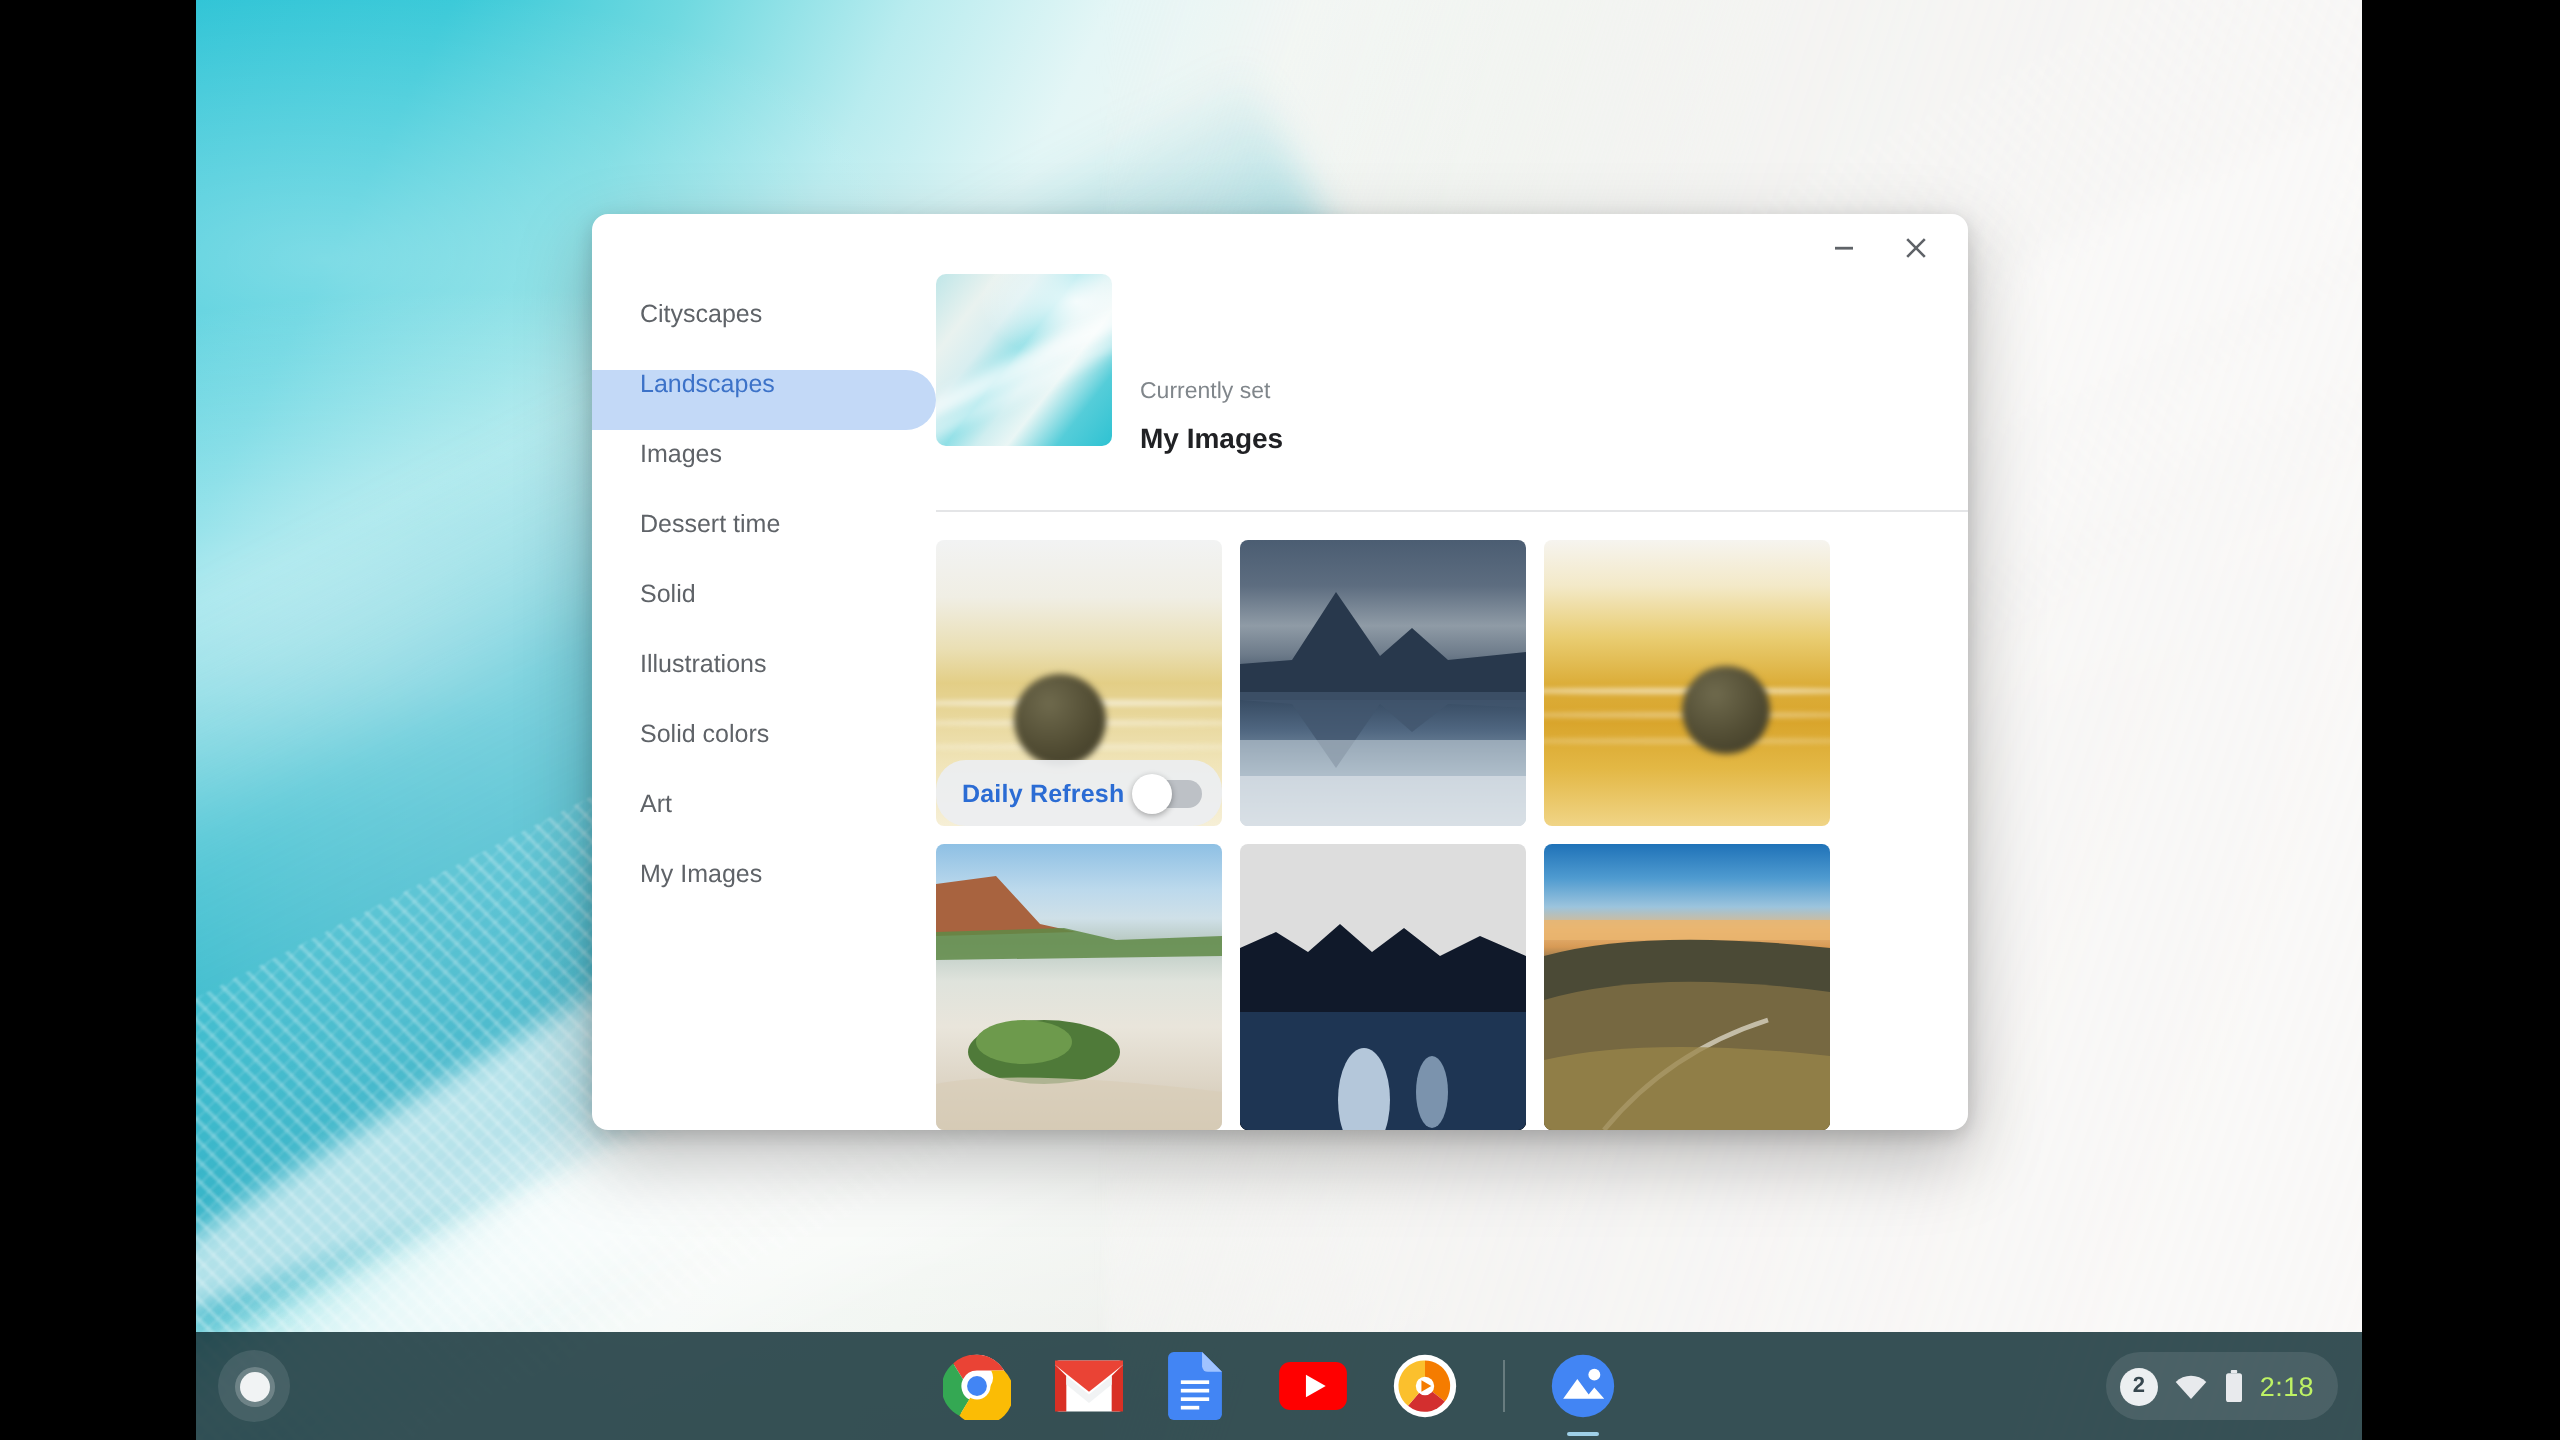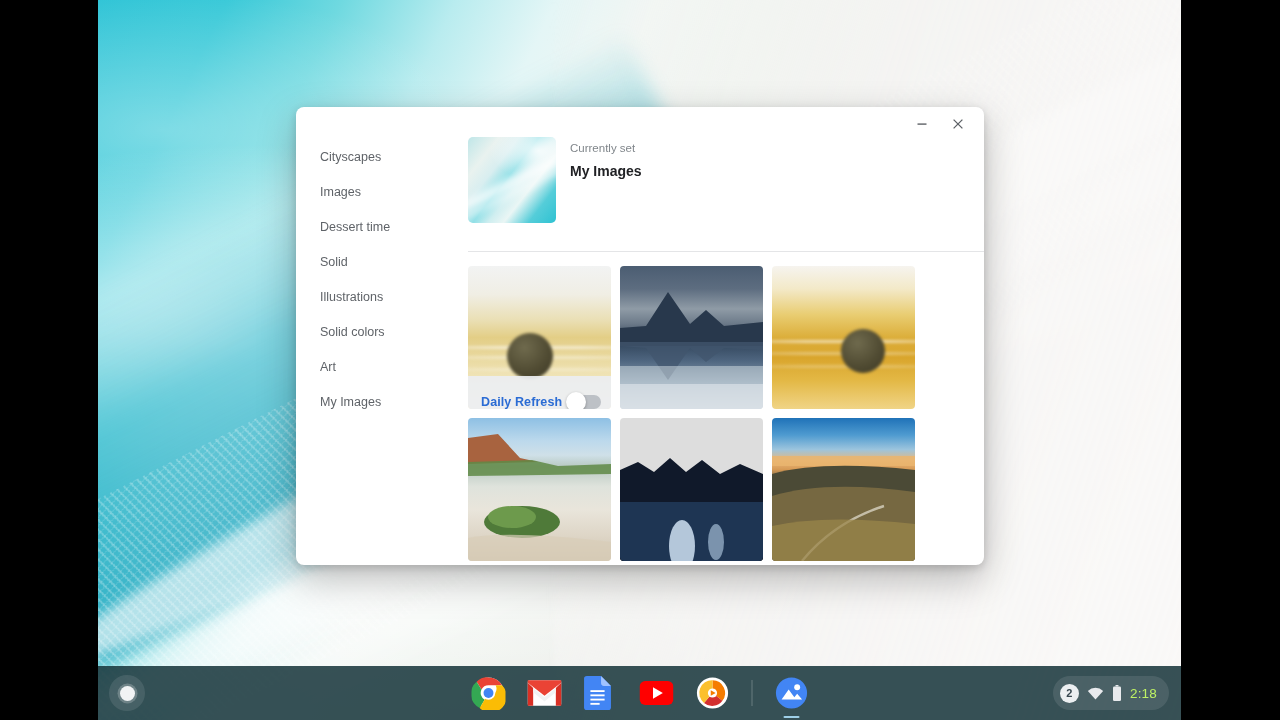--- a/index.html
+++ b/index.html
@@ -98,21 +98,21 @@
     background:
       radial-gradient(ellipse 90% 55% at 80% 16%, rgba(255,255,255,.85) 0%, rgba(255,255,255,0) 62%),
       linear-gradient(128deg, #bfe6e8 0%, #e9f2ef 20%, #d8eef0 33%, #8fdfe6 46%, #cfeef0 56%, #eaf6f5 66%, #55cdd9 82%, #2ec2d2 100%);
   }
   .current-thumb .band {
     position:absolute; left:-20%; width:140%; border-radius:50%;
     background:rgba(255,255,255,.7); filter:blur(3px);
   }
   .current-thumb .b1 { top:46%; height:14%; transform:rotate(-26deg); }
   .current-thumb .b2 { top:62%; height:9%;  transform:rotate(-26deg); background:rgba(255,255,255,.5); }
-  .current-meta { padding-top:2px; }
+  .current-meta { padding-top:2px;margin-top:48px; }
   .current-label { font-size:11.5px; color:#80868b; line-height:18px; }
   .current-name  { font-size:14px; color:#202124; font-weight:bold; margin-top:6px; }
 
   .divider { height:1px; background:#e4e5e7; margin:28px 0 0 0; margin-right:0; }
 
   
   #grid-wrap { flex:1; min-height:0; overflow:hidden; padding-top:14px; }
   #grid { display:grid; grid-template-columns:repeat(3, 143px); gap:9px; }
   .tile {
     position:relative; width:143px; height:143px; border-radius:4px; overflow:hidden;
@@ -140,22 +140,23 @@
   
   .t-coast { background:linear-gradient(180deg,#8ec0e4 0%, #bcd9ec 16%, #cfe0e8 26%, #b8c9c2 34%, #dfe3dc 48%, #e9e5db 64%, #ded6c7 82%, #cfc4b0 100%); }
   .t-moonlake2 { background:linear-gradient(180deg,#2b3a55 0%, #51648a 13%, #8593ab 22%, #40506c 32%, #141d2b 44%, #18293f 55%, #2a4straight 62%, #2f4straight 66%, #31496c 74%, #4c6d98 89%, #6f90bb 100%); }
   
   .t-hills { background:linear-gradient(180deg,#1f72b8 0%, #4f9bd0 12%, #9cc4dd 22%, #e9b77a 30%, #d79a55 36%, #5c5a46 44%, #3f4535 54%, #6b6243 66%, #8e7c4a 80%, #a08a50 100%); }
 
   
   .refresh-bar {
     position:absolute; left:0; right:0; bottom:0; height:33px;
     background:rgba(236,238,241,.93);
-    display:flex; align-items:flex-end; justify-content:space-between;
+    display:flex; align-items:center; justify-content:space-between;
     padding:0 10px 0 13px;
+    border-radius:15px;
   }
   .refresh-label { font-size:12.5px; color:#2b6cd4; font-weight:bold; letter-spacing:.1px; }
   .toggle { width:34px; height:14px; border-radius:7px; background:#bdc1c6; position:relative; cursor:pointer; }
   .toggle .knob {
     position:absolute; left:-1px; top:-3px; width:20px; height:20px; border-radius:50%;
     background:#fff; box-shadow:0 1px 3px rgba(0,0,0,.32);
   }
 
   
   #shelf {
@@ -217,20 +218,23 @@
           <path d="M2.6 2.6 L11.4 11.4 M11.4 2.6 L2.6 11.4" stroke="currentColor" stroke-width="1.3" fill="none"></path>
         </svg>
       </button>
     </div>
 
     <div class="picker-body">
 
       <div id="sidebar">
         <div class="cat">
             <span>Cityscapes</span>
+          </div>
+        <div class="cat selected">
+            <span>Landscapes</span>
           </div>
         <div class="cat">
             <span>Images</span>
           </div>
         <div class="cat">
             <span>Dessert time</span>
           </div>
         <div class="cat">
             <span>Solid</span>
           </div>

